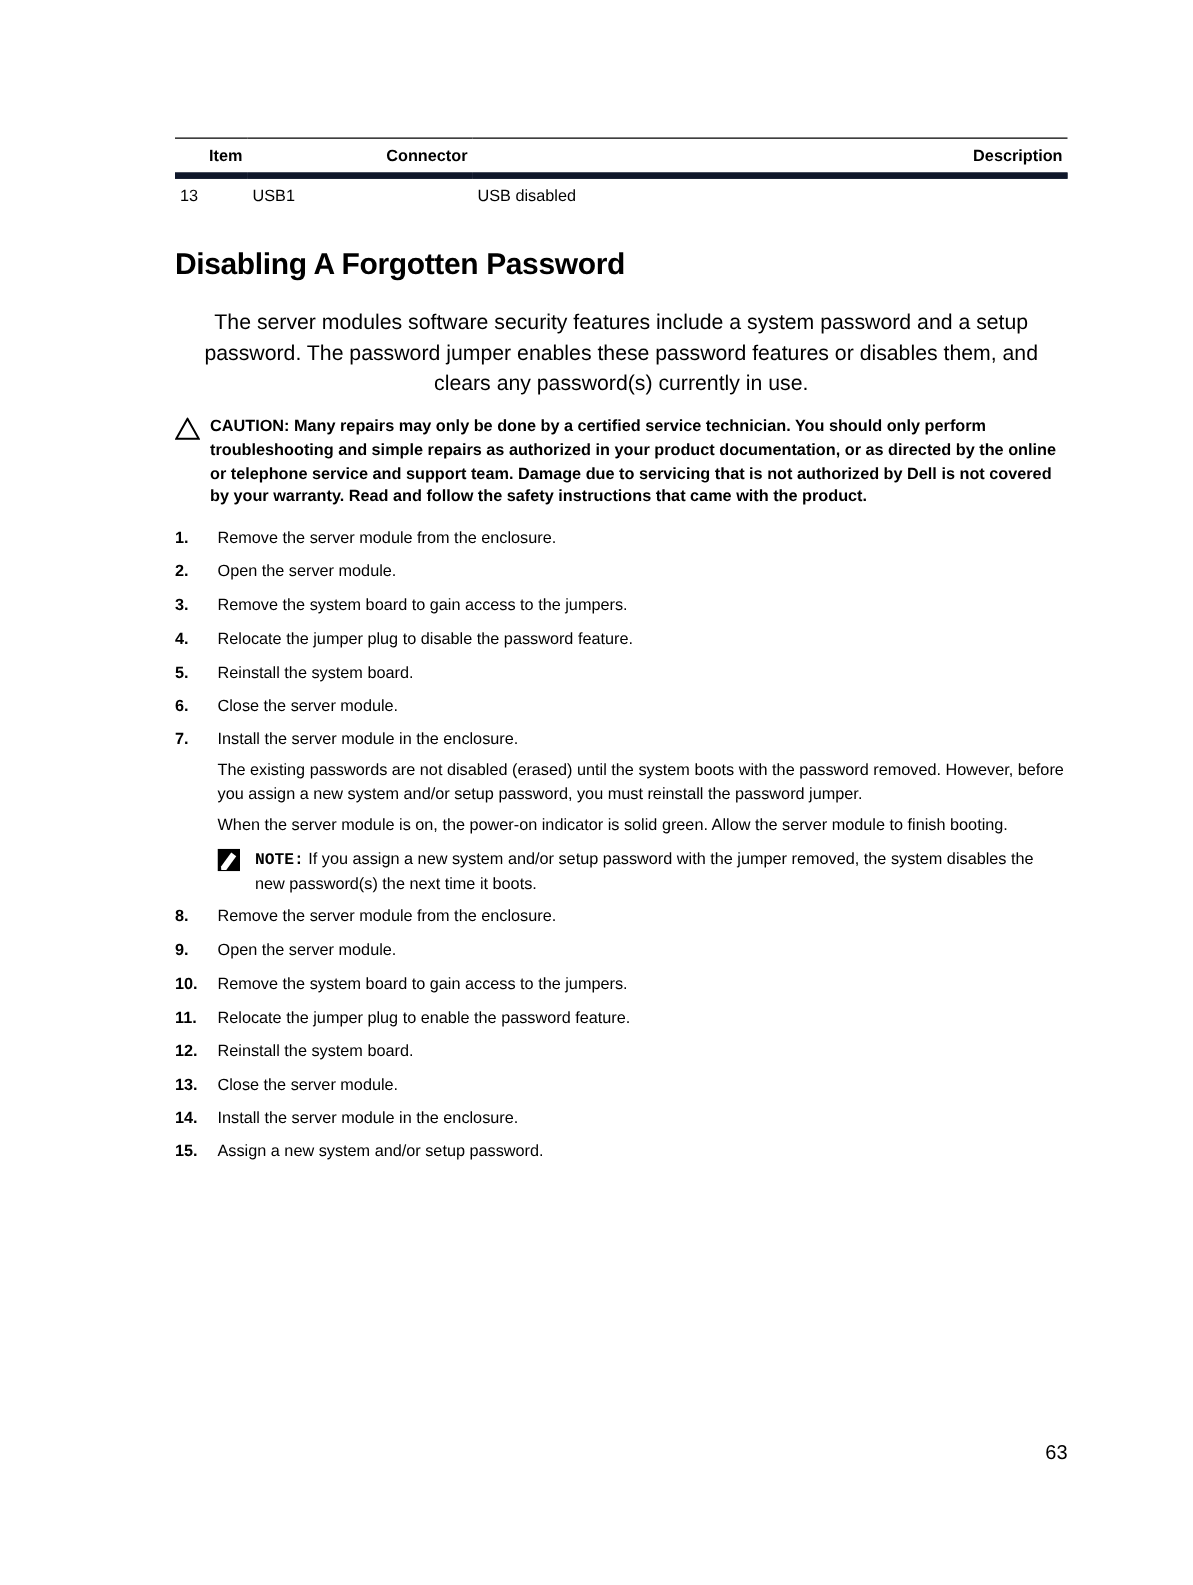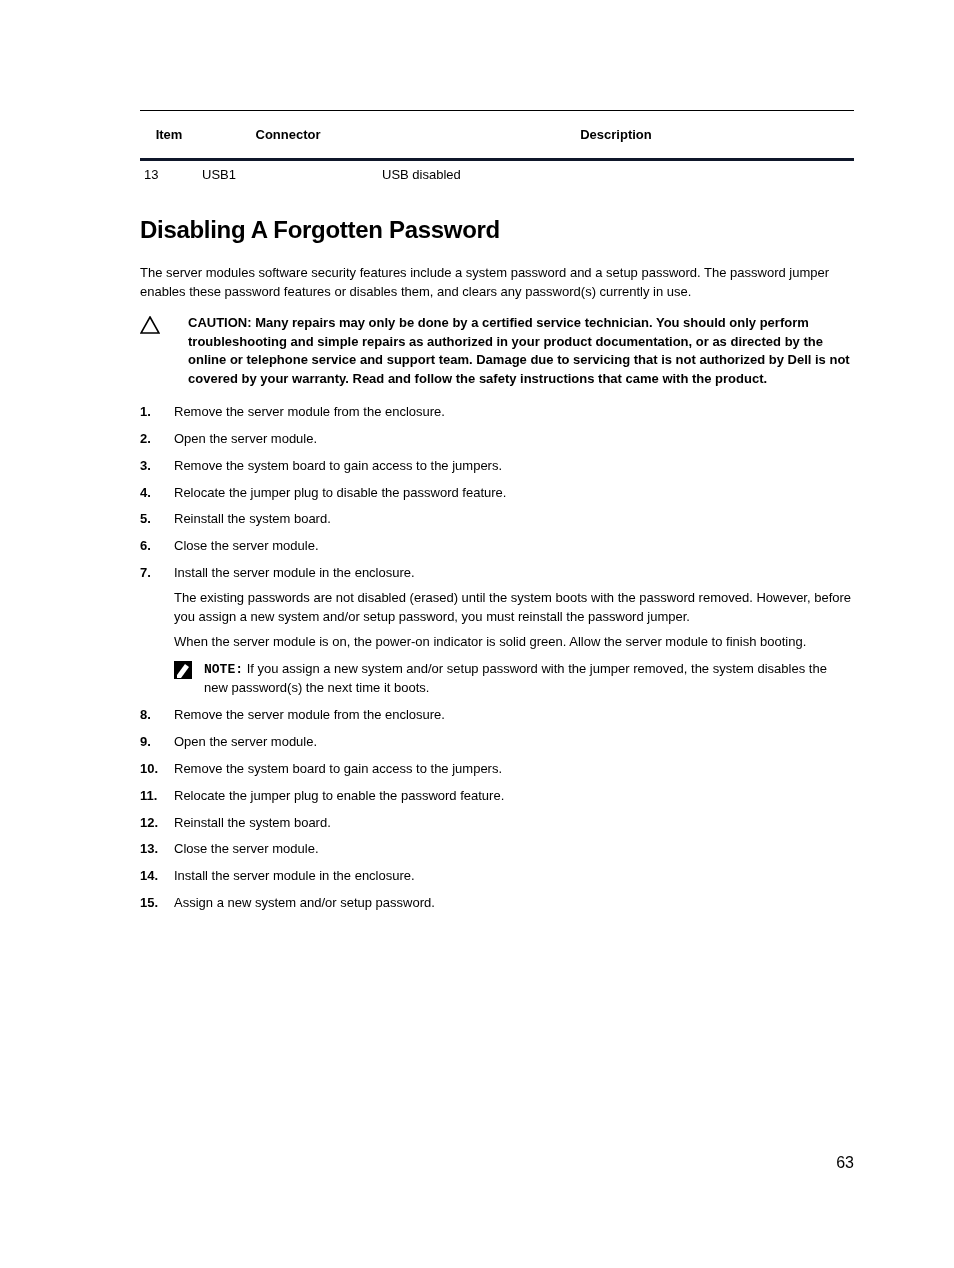--- a/index.html
+++ b/index.html
@@ -16,48 +16,49 @@
   .page {
     padding: 110px 100px 60px 140px;
   }
   table.connector-table {
     width: 100%;
     border-collapse: collapse;
     font-size: 13px;
     margin-bottom: 28px;
   }
   table.connector-table thead th {
-    text-align: center;
+    text-align: right;
     font-weight: bold;
     border-top: 1.5px solid #000;
-    border-bottom: 3px solid #0f172a;
-    padding: 16px 4px;
+    border-bottom: 5px solid #0f172a;
+    padding: 6px 4px;
   }
   table.connector-table tbody td {
     padding: 6px 4px;
     vertical-align: top;
   }
   .col-item { width: 58px; }
   .col-conn { width: 180px; }
   h2.section-title {
     font-family: Arial, Helvetica, sans-serif;
     font-size: 24px;
     font-weight: bold;
     margin: 16px 0 20px 0;
     font-stretch: condensed;
     letter-spacing: -0.3px;
   }
   p.intro {
-    font-size: 13px;
+    font-size: 17px;
     line-height: 1.45;
     margin: 0 0 12px 0;
+    text-align: center;
   }
   .callout {
     display: flex;
-    gap: 28px;
+    gap: 8px;
     margin: 0 0 14px 0;
   }
   .callout .icon {
     flex: 0 0 20px;
     padding-top: 2px;
   }
   .callout .text {
     font-size: 13px;
     line-height: 1.45;
   }

